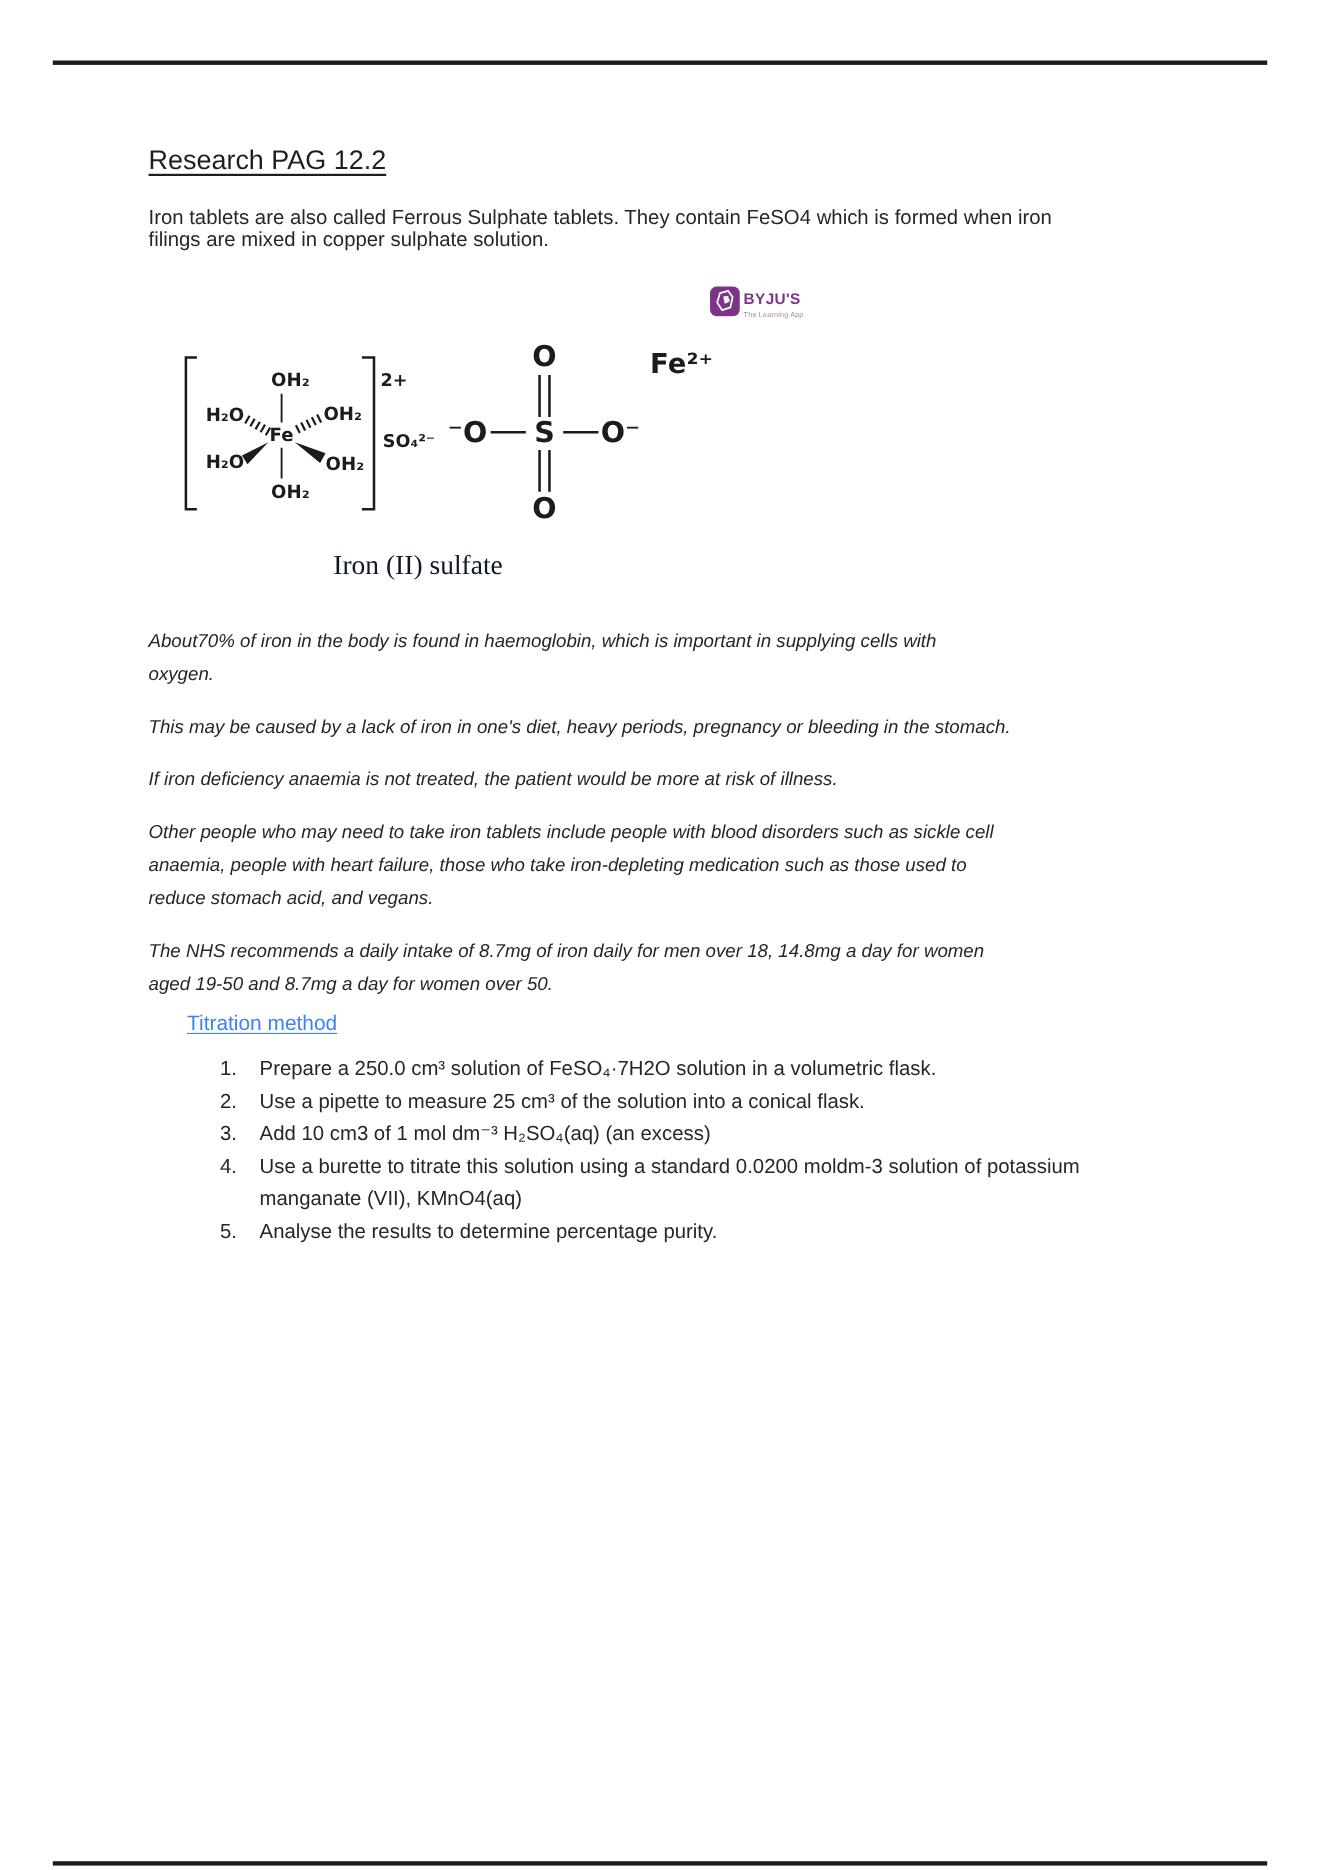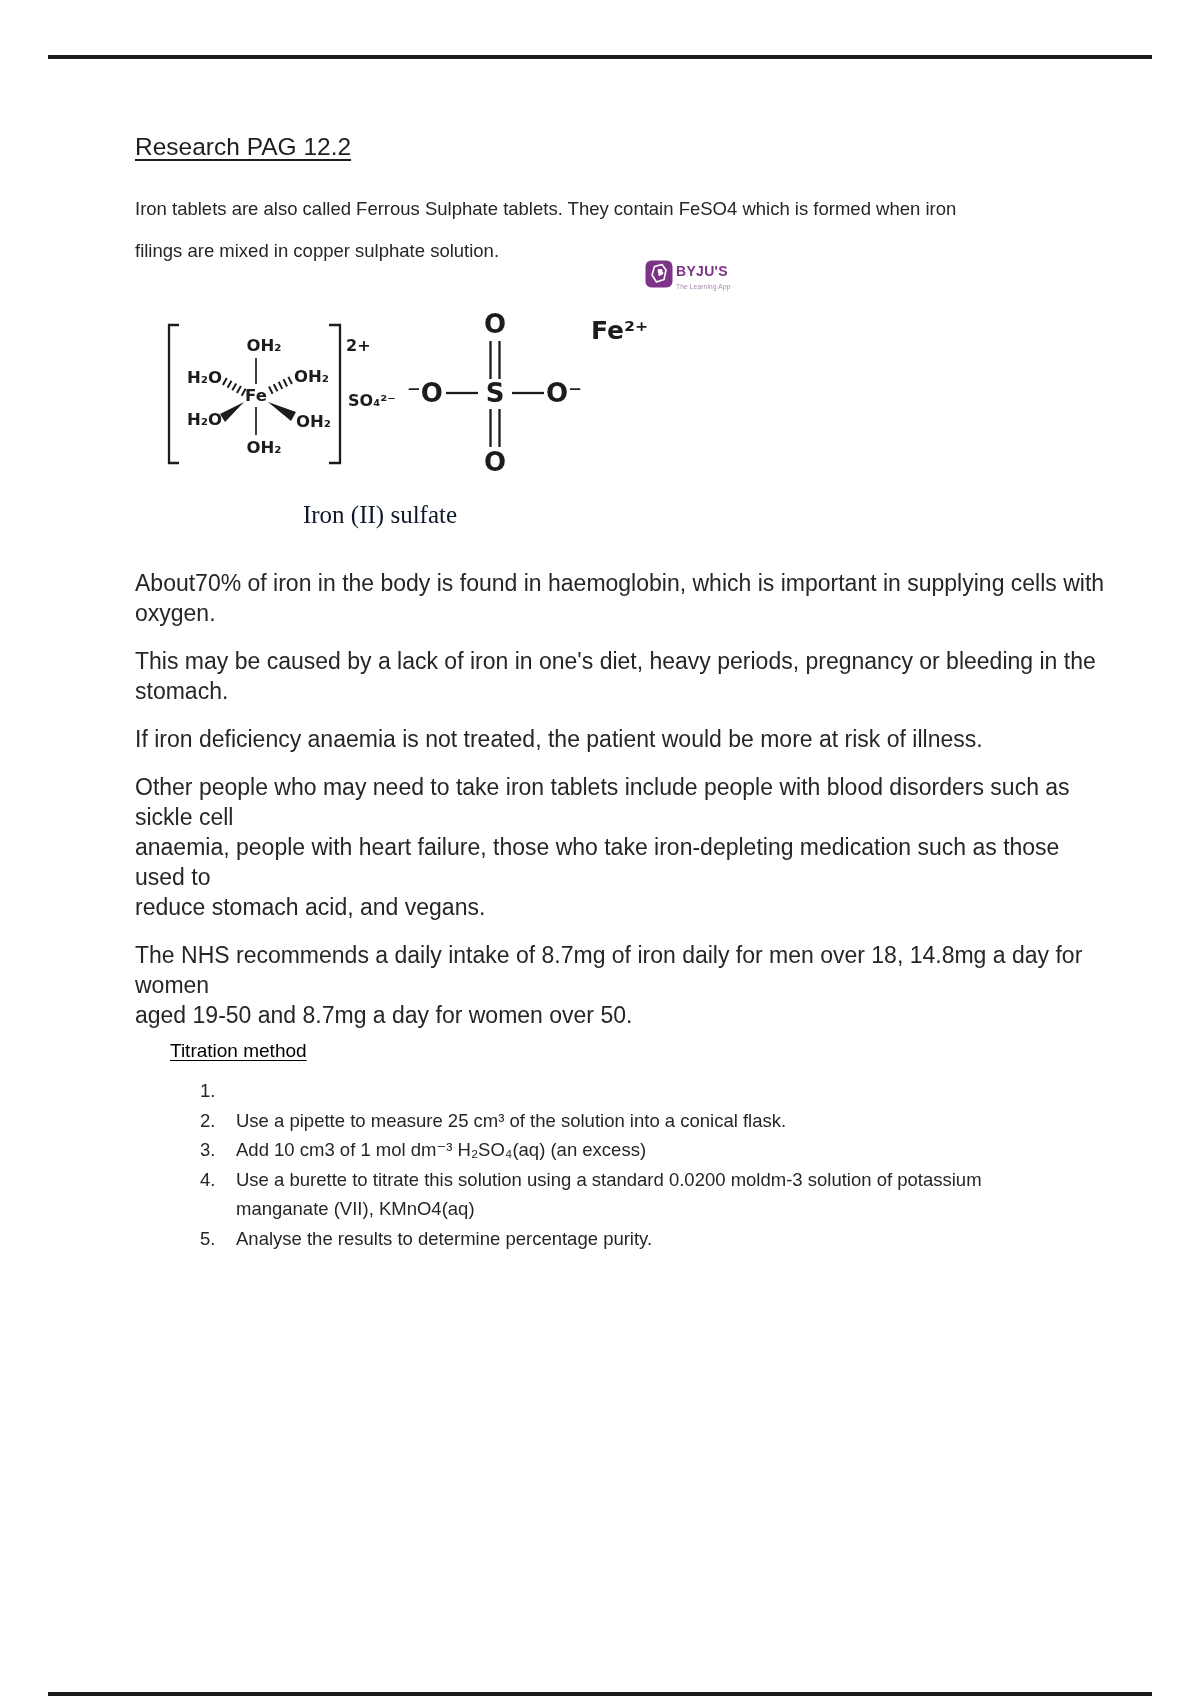--- a/index.html
+++ b/index.html
@@ -15,21 +15,21 @@
   .rule.bottom { top:1692px; }
 
   .title {
     position:absolute; left:135px; top:133px; margin:0;
     font-size:24.5px; font-weight:400; color:#1e1e1e;
     text-decoration:underline; text-underline-offset:4px;
   }
 
   .intro {
     position:absolute; left:135px; top:188px; width:980px; margin:0;
-    font-size:18.5px; line-height:42px; white-space:pre-line;
+    font-size:18.5px; line-height:20px; white-space:pre-line;
   }
 
   .logo { position:absolute; left:645px; top:260px; display:flex; align-items:flex-start; gap:3px; }
   .logo-icon { width:28px; height:28px; flex:none; }
   .logo-text { display:flex; flex-direction:column; }
   .brand { font-size:14px; font-weight:700; color:#7d3387; letter-spacing:.3px; line-height:22px; }
   .tagline { font-size:6.5px; color:#a186ad; margin-top:1px; letter-spacing:.2px; }
 
   .structure { position:absolute; left:160px; top:305px; width:500px; height:172px; }
   .structure text { fill:#1c1c1c; font-family:"DejaVu Sans","Liberation Sans",sans-serif; }
@@ -43,24 +43,24 @@
   .chg { font-size:16px; font-weight:600; }
   .cation { font-size:25px; font-weight:700; }
 
   .caption {
     position:absolute; left:270px; top:501px; width:220px; text-align:center;
     font-family:"Liberation Serif","DejaVu Serif",serif;
     font-size:25px; color:#0f172a;
   }
 
   .paras { position:absolute; left:135px; top:568px; width:980px; }
-  .paras p { margin:0 0 18px 0; font-size:23px; line-height:30px; white-space:pre-line; }
+  .paras p { margin:0 0 18px 0; font-size:17px; line-height:30px; white-space:pre-line;font-style:italic; }
 
   .method-heading {
-    margin:-8px 0 14px 35px; font-size:19px; font-weight:400; color:#000000;
+    margin:-8px 0 14px 35px; font-size:19px; font-weight:400; color:#3b82f6;
     text-decoration:underline; text-underline-offset:3px;
   }
   ol.steps { list-style:none; margin:0; padding:0 0 0 65px; }
   ol.steps li { display:flex; font-size:18.5px; line-height:29.5px; }
   .step-num { width:36px; flex:none; }
   .step-text { white-space:pre-line; }
 </style>
 </head>
 <body>
 
@@ -136,20 +136,21 @@
 anaemia, people with heart failure, those who take iron-depleting medication such as those used to
 reduce stomach acid, and vegans.</p>
     <p>The NHS recommends a daily intake of 8.7mg of iron daily for men over 18, 14.8mg a day for women
 aged 19-50 and 8.7mg a day for women over 50.</p>
 
     <h2 class="method-heading">Titration method</h2>
 
     <ol class="steps">
       <li>
         <span class="step-num">1.</span>
+        <span class="step-text">Prepare a 250.0 cm³ solution of FeSO₄·7H2O solution in a volumetric flask.</span>
       </li>
       <li>
         <span class="step-num">2.</span>
         <span class="step-text">Use a pipette to measure 25 cm³ of the solution into a conical flask.</span>
       </li>
       <li>
         <span class="step-num">3.</span>
         <span class="step-text">Add 10 cm3 of 1 mol dm⁻³ H₂SO₄(aq) (an excess)</span>
       </li>
       <li>

